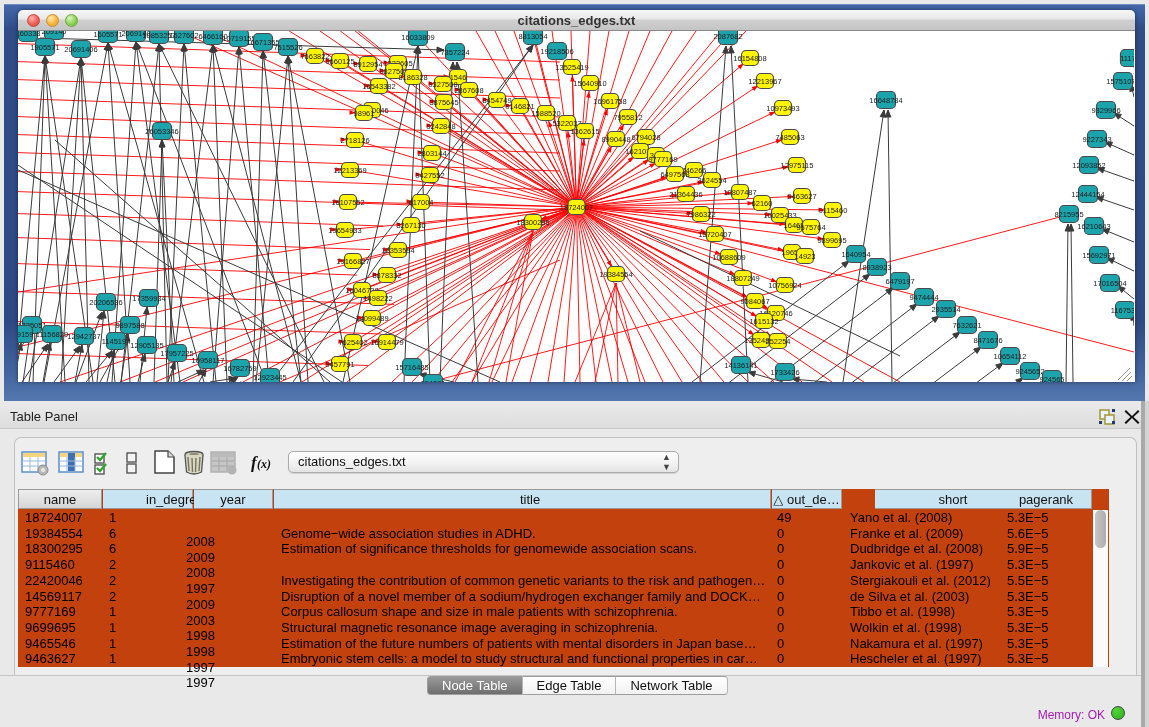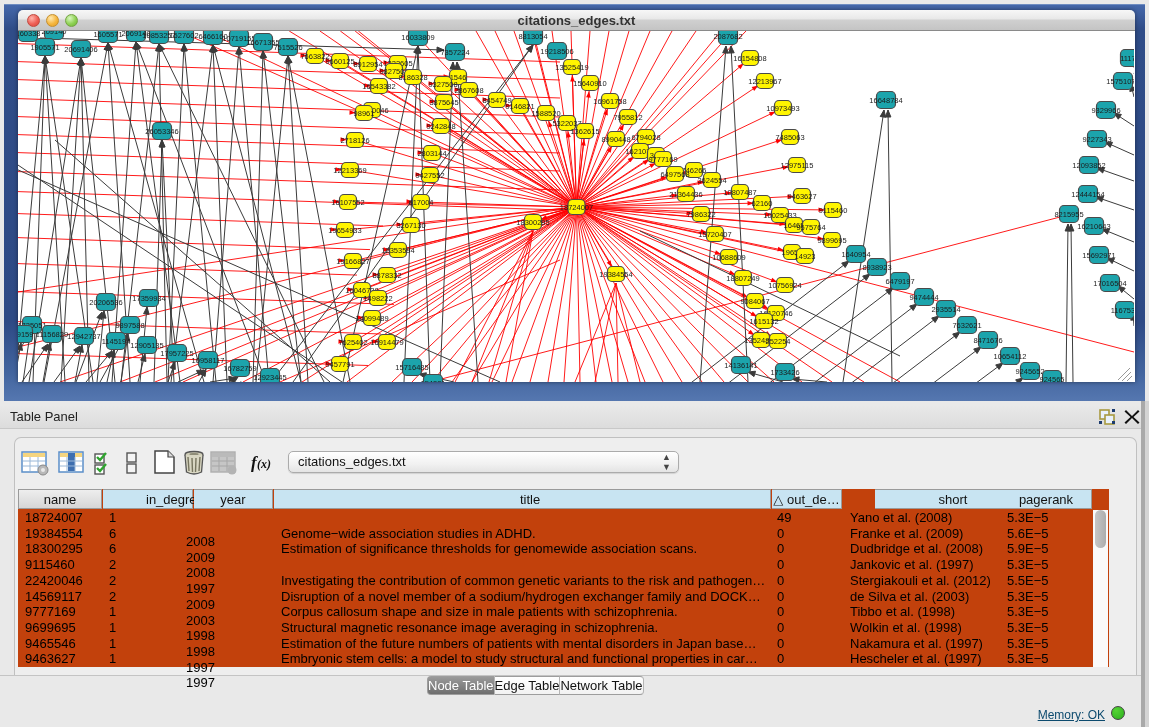--- a/index.html
+++ b/index.html
@@ -37,26 +37,26 @@
 .c0{left:7px;width:80px;}
 .c1{left:91px;width:70px;}
 .c2{left:168px;width:60px;margin-top:24px;}
 .c3{left:263px;width:492px;}
 .c4{left:759px;width:66px;}
 .c5{left:832px;width:151px;}
 .c6{left:989px;width:85px;}
 #vscroll{position:absolute;left:1075px;top:21px;width:15px;height:157px;background:#fafafa;}
 #vthumb{position:absolute;left:2px;top:0px;width:11px;height:38px;background:linear-gradient(90deg,#c6c6c6,#adadad);border-radius:6px;}
 #tabs{position:absolute;left:427px;top:676px;height:19px;font-size:13px;}
-#tabs .seg{float:left;height:19px;line-height:18px;padding:0 0;background:linear-gradient(180deg,#fff,#f2f2f2);
+#tabs .seg{float:left;height:19px;line-height:18px;padding:0 14px;background:linear-gradient(180deg,#fff,#f2f2f2);
   border-top:1px solid #9d9d9d;border-bottom:1px solid #9d9d9d;border-right:1px solid #b5b5b5;color:#111;}
 #tabs .seg.first{border-left:1px solid #9d9d9d;border-radius:4px 0 0 4px;
   background:linear-gradient(180deg,#9a9a9a,#6e6e6e);color:#fff;}
 #tabs .seg.last{border-radius:0 4px 4px 0;}
-#memory{position:absolute;right:44px;top:708px;font-size:12px;color:#0c4a6e;text-decoration:underline;}
+#memory{position:absolute;right:44px;top:708px;font-size:12px;color:#a21caf;}
 #memled{position:absolute;right:24px;top:706px;width:14px;height:14px;border-radius:50%;
   background:radial-gradient(circle at 35% 30%,#55d435,#2daf1e);border:1px solid #444;}
 #hline675{position:absolute;left:0px;top:675px;width:1141px;height:1px;background:#c4c4c4;}
 </style></head><body>
 <div id="root">
   <div id="blue"></div>
   <div id="win">
     <div id="canvas"></div>
     <div id="titlebar">
       <span class="tl" style="left:9px;background:radial-gradient(circle at 35% 30%,#ffb3ab,#ee6056 55%,#d94438);border:1px solid #c14a40;"></span>

